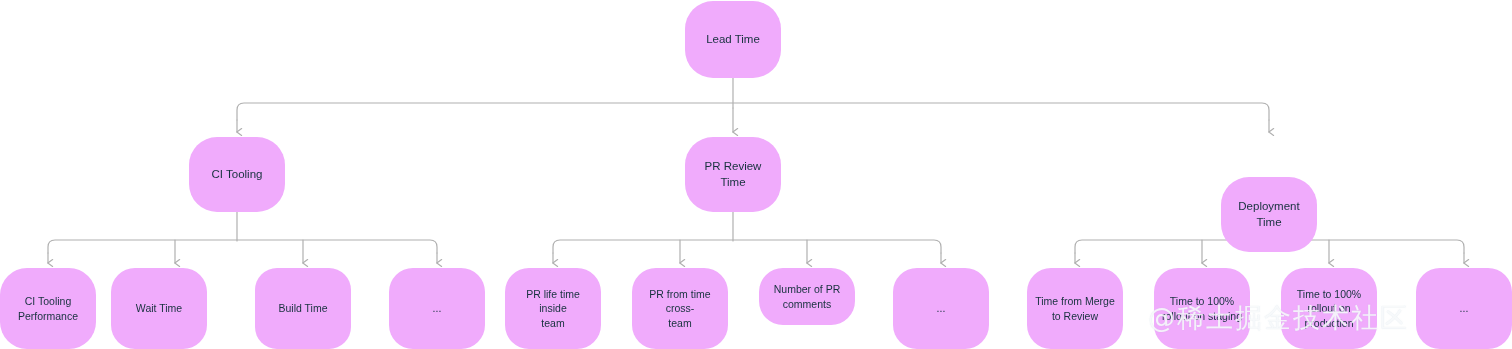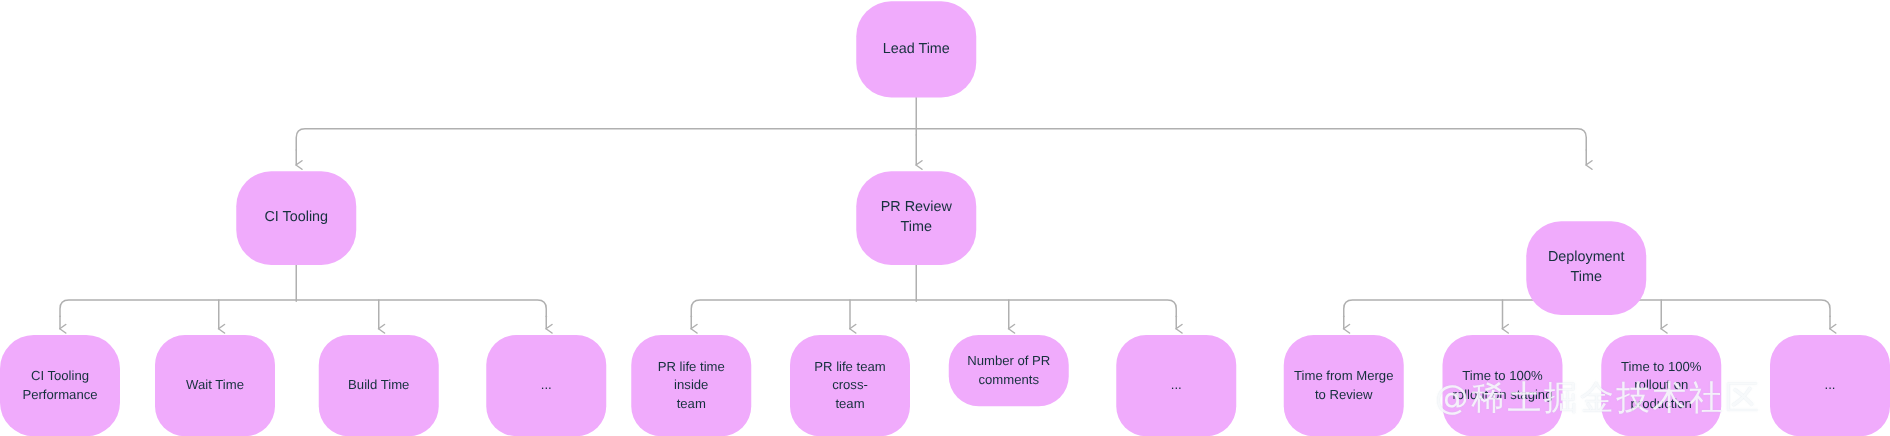--- a/index.html
+++ b/index.html
@@ -118,36 +118,36 @@
     <span class="node-label">PR Review Time</span>
   </div>
   <div class="node lvl2" style="left:1221px;top:137px;width:96px;height:75px;margin-top:40px;">
     <span class="node-label">Deployment Time</span>
   </div>
 
   <div class="node lvl3" style="left:0px;top:268px;width:96px;height:81px;border-radius:27px;">
     <span class="node-label">CI Tooling
 Performance</span>
   </div>
-  <div class="node lvl3" style="left:124px;top:268px;width:96px;height:81px;">
+  <div class="node lvl3" style="left:111px;top:268px;width:96px;height:81px;">
     <span class="node-label">Wait Time</span>
   </div>
-  <div class="node lvl3" style="left:255px;top:268px;width:96px;height:81px;">
+  <div class="node lvl3" style="left:255px;top:268px;width:96px;height:81px;border-radius:22px;">
     <span class="node-label">Build Time</span>
   </div>
   <div class="node lvl3" style="left:389px;top:268px;width:96px;height:81px;">
     <span class="node-label">...</span>
   </div>
 
   <div class="node lvl3" style="left:505px;top:268px;width:96px;height:81px;">
     <span class="node-label">PR life time inside
 team</span>
   </div>
   <div class="node lvl3" style="left:632px;top:268px;width:96px;height:81px;">
-    <span class="node-label">PR life team cross-
+    <span class="node-label">PR from time cross-
 team</span>
   </div>
   <div class="node lvl3" style="left:759px;top:268px;width:96px;height:57px;">
     <span class="node-label">Number of PR
 comments</span>
   </div>
   <div class="node lvl3" style="left:893px;top:268px;width:96px;height:81px;">
     <span class="node-label">...</span>
   </div>
 

